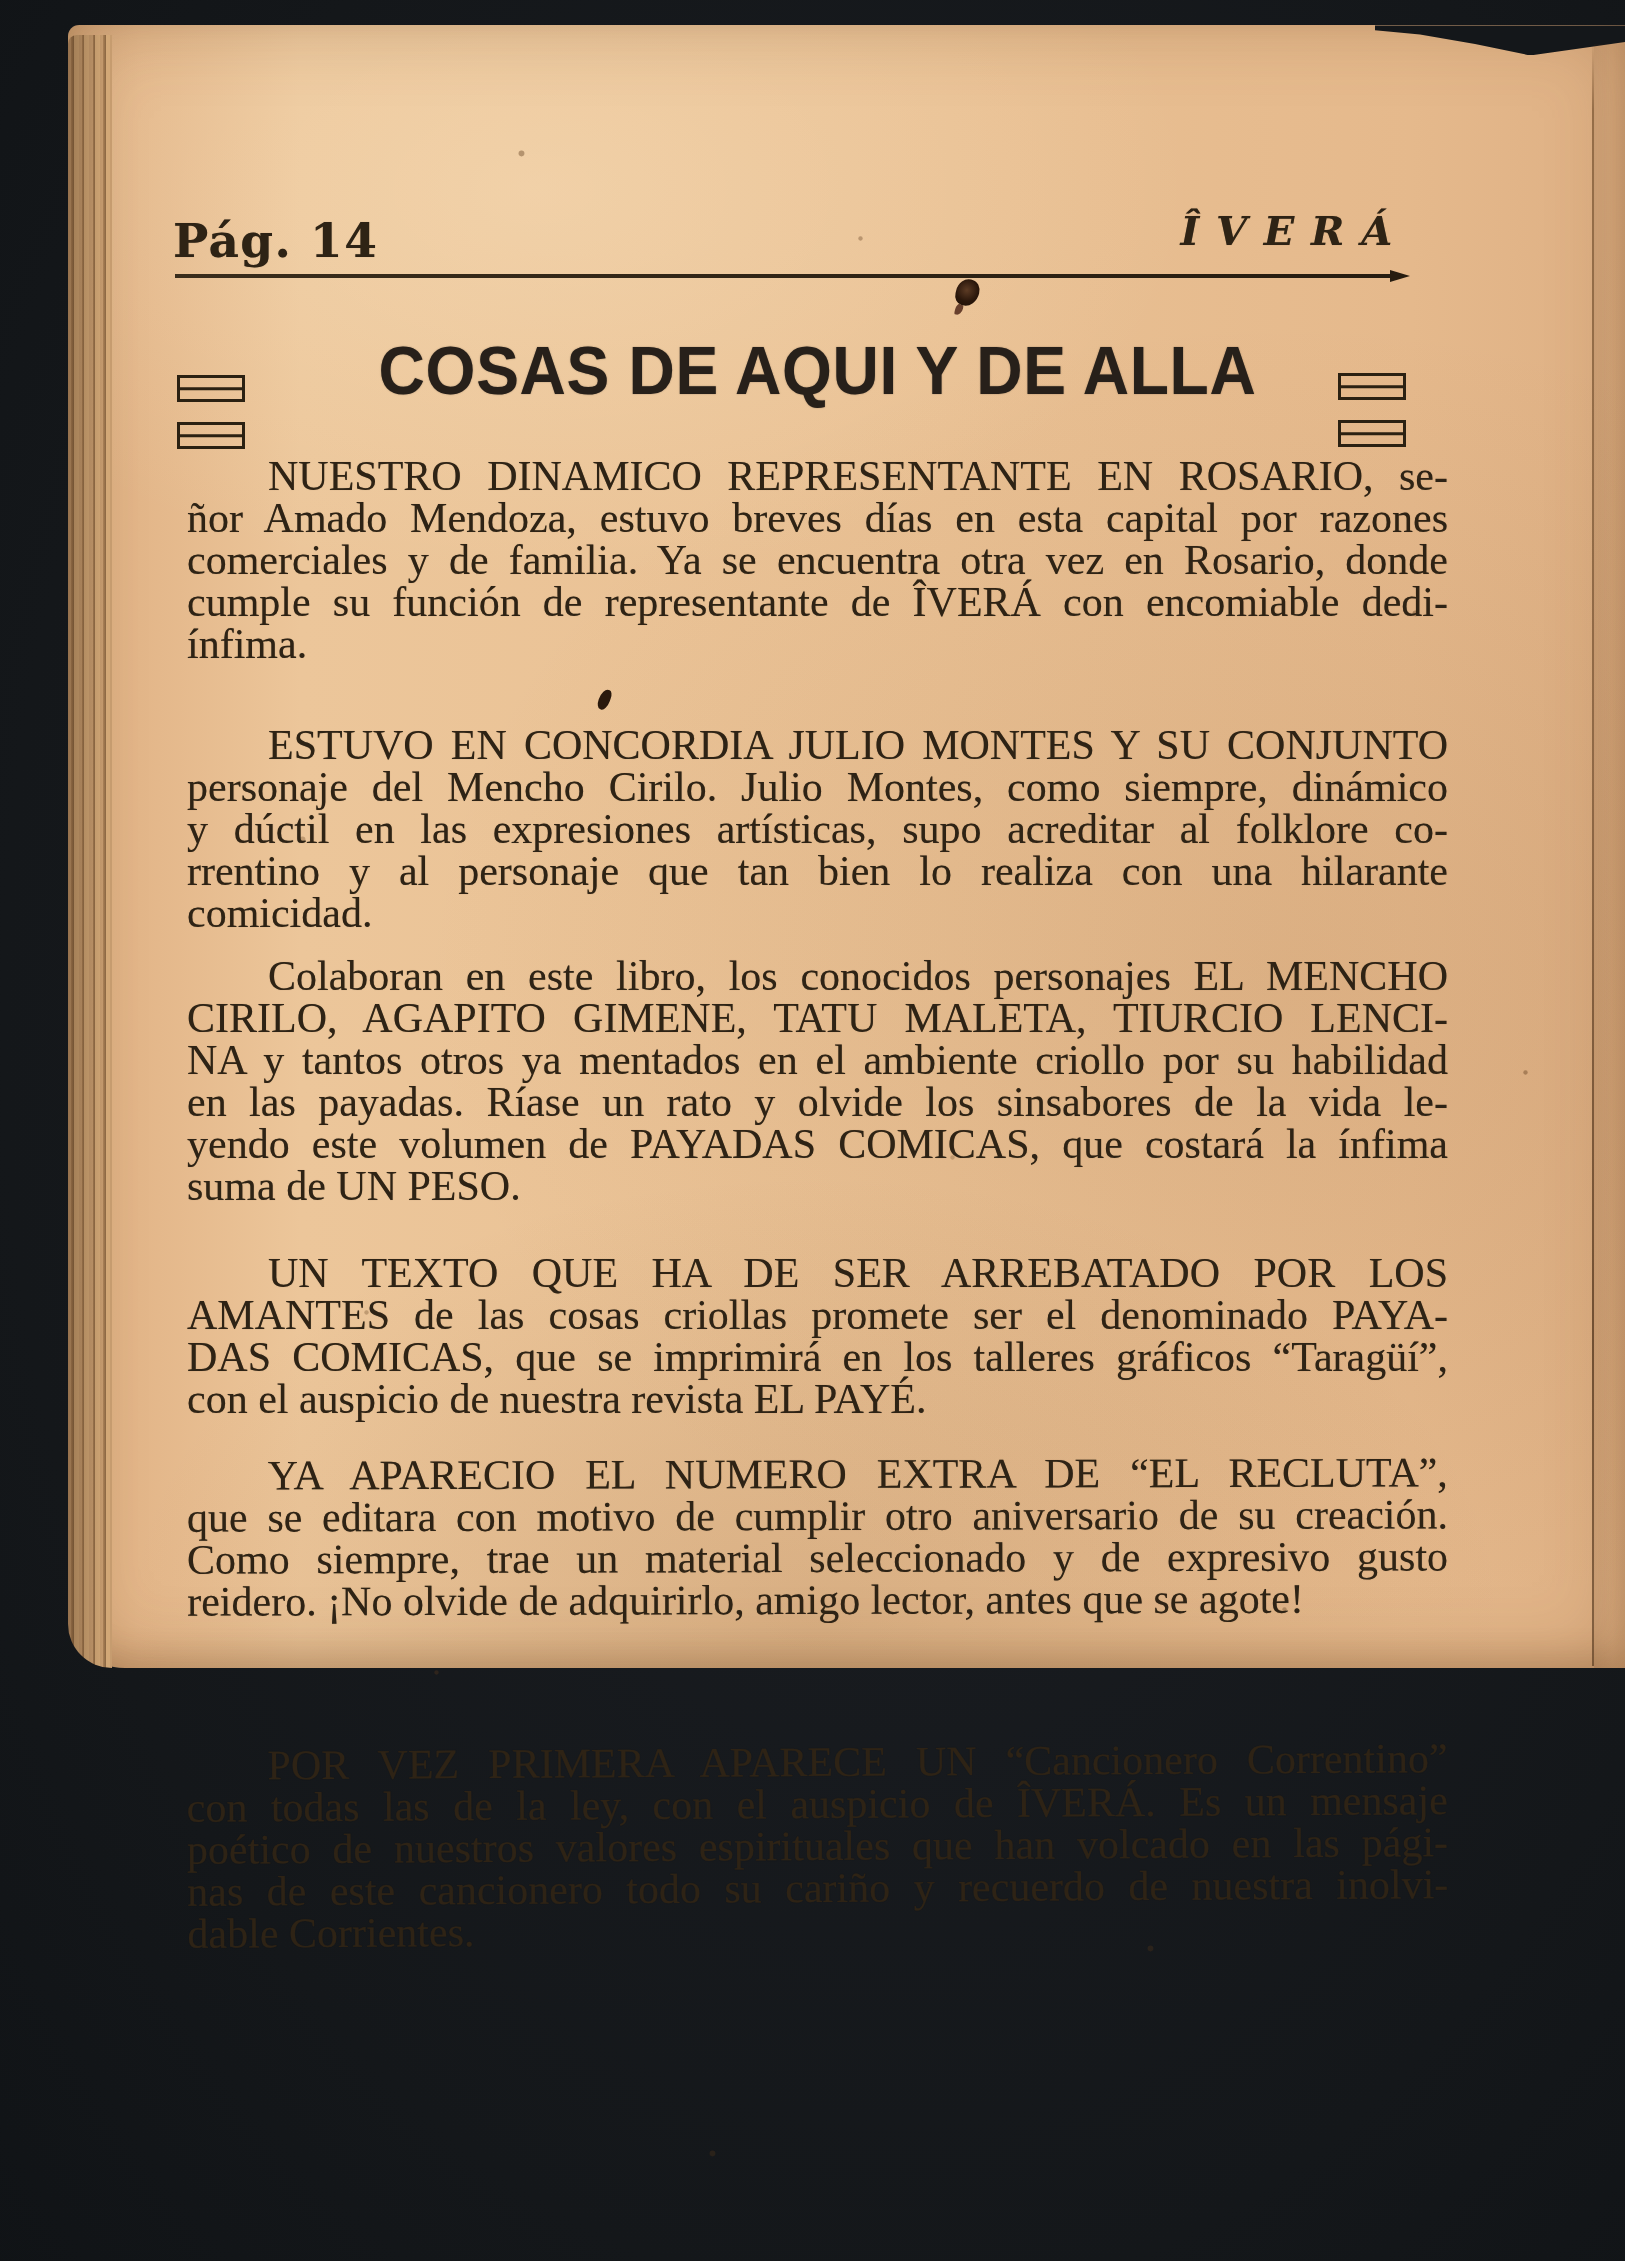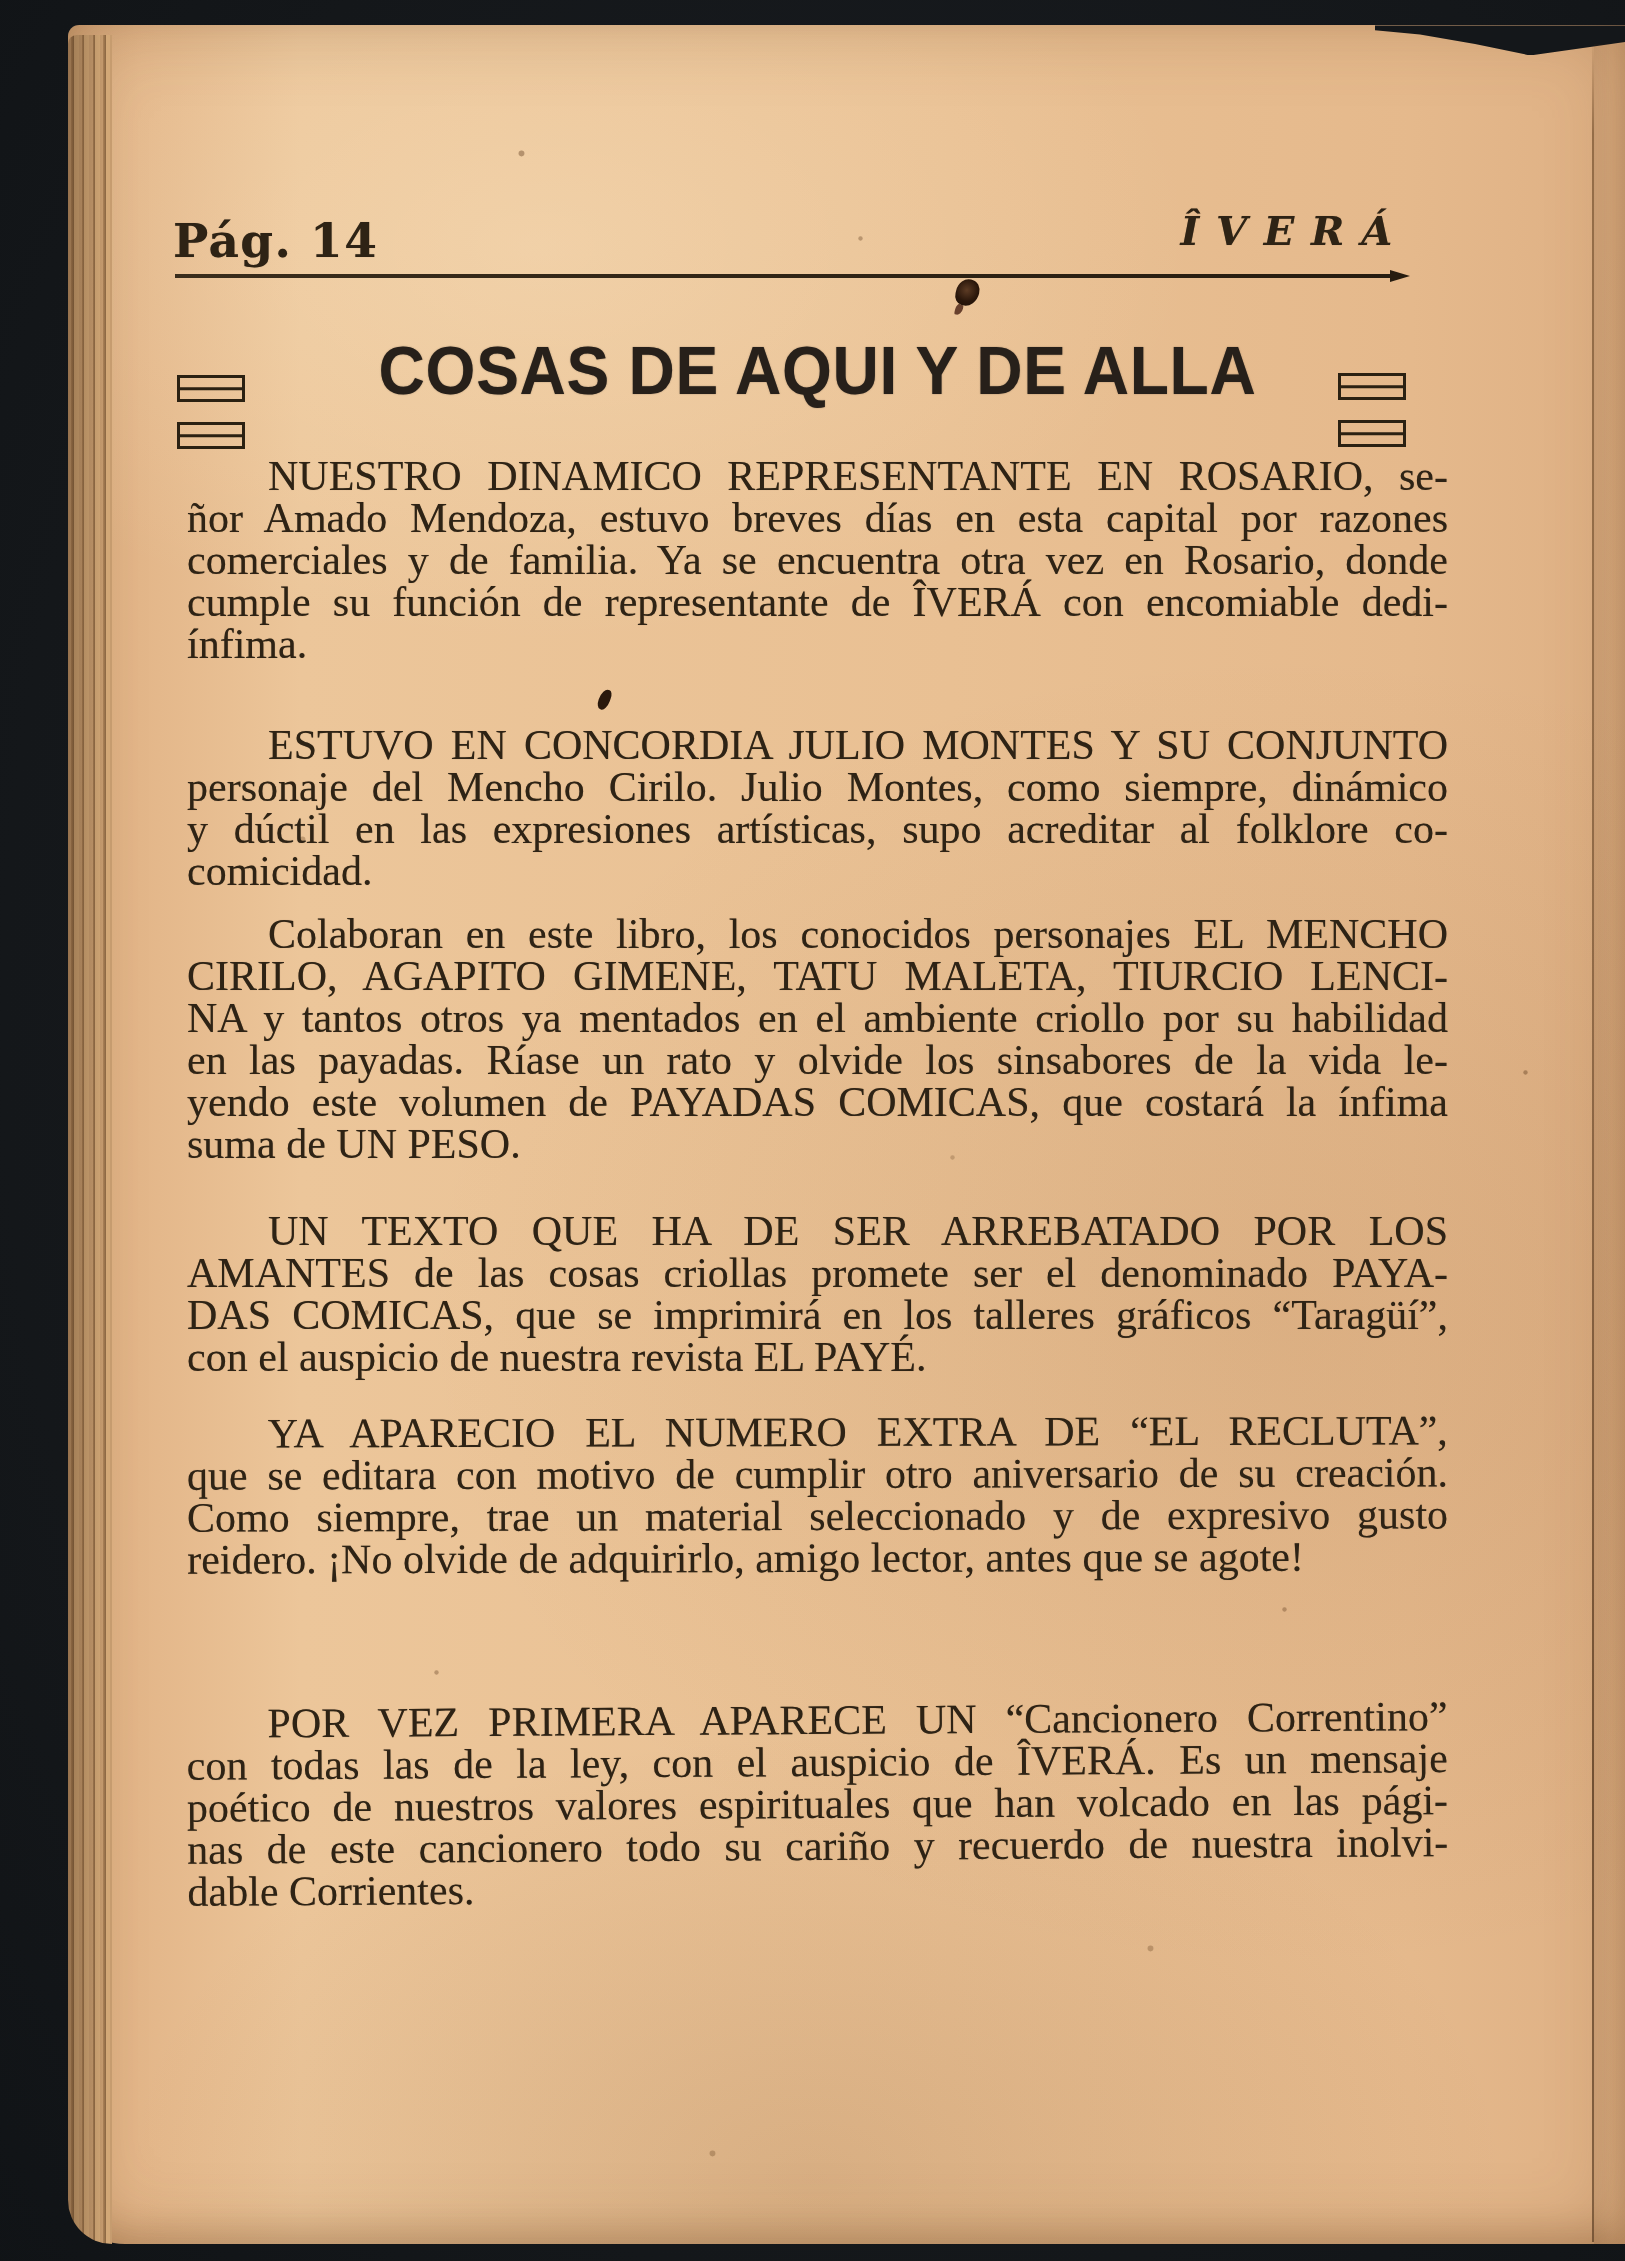--- a/index.html
+++ b/index.html
@@ -8,21 +8,21 @@
     position: relative;
     background: radial-gradient(1272px 1837px at 55% 45%, #1b1e23 0%, #14171a 70%, #101316 100%);
     overflow: hidden;
     font-family: "DejaVu Serif", serif;
   }
 
   
   .paper {
     position: absolute;
     left: 68px; top: 25.4px;
-    width: 1557px; height: 2219px;
+    width: 1557px; height: 1643px;
     border-radius: 11.3px 0 0 57px;
     background:
       radial-gradient(1060px 636px at 30% 10%, rgba(255,238,205,0.30), rgba(255,238,205,0) 62%),
       radial-gradient(1201px 919px at 78% 58%, rgba(122,72,30,0.10), rgba(122,72,30,0) 72%),
       radial-gradient(989px 636px at 48% 97%, rgba(110,62,24,0.14), rgba(110,62,24,0) 70%),
       linear-gradient(90deg, #d7a97c 0px, #e3b689 71px, #ecc69a 233px, #e9c093 883px, #e5b98c 1343px, #deb084 1557px);
     box-shadow: inset 0 0 78px rgba(110,64,26,0.28), inset 0 -12.7px 28px rgba(95,55,22,0.18);
   }
 
   
@@ -192,20 +192,21 @@
       <div class="ln">ñor Amado Mendoza, estuvo breves días en esta capital por razones</div>
       <div class="ln">comerciales y de familia. Ya se encuentra otra vez en Rosario, donde</div>
       <div class="ln">cumple su función de representante de ÎVERÁ con encomiable dedi-</div>
       <div class="ln last">ínfima.</div>
     </div>
 
     <div class="para p2">
       <div class="ln first">ESTUVO EN CONCORDIA JULIO MONTES Y SU CONJUNTO</div>
       <div class="ln">personaje del Mencho Cirilo. Julio Montes, como siempre, dinámico</div>
       <div class="ln">y dúctil en las expresiones artísticas, supo acreditar al folklore co-</div>
+      <div class="ln">rrentino y al personaje que tan bien lo realiza con una hilarante</div>
       <div class="ln last">comicidad.</div>
     </div>
 
     <div class="para p4">
       <div class="ln first">Colaboran en este libro, los conocidos personajes EL MENCHO</div>
       <div class="ln">CIRILO, AGAPITO GIMENE, TATU MALETA, TIURCIO LENCI-</div>
       <div class="ln">NA y tantos otros ya mentados en el ambiente criollo por su habilidad</div>
       <div class="ln">en las payadas. Ríase un rato y olvide los sinsabores de la vida le-</div>
       <div class="ln">yendo este volumen de PAYADAS COMICAS, que costará la ínfima</div>
       <div class="ln last">suma de UN PESO.</div>

